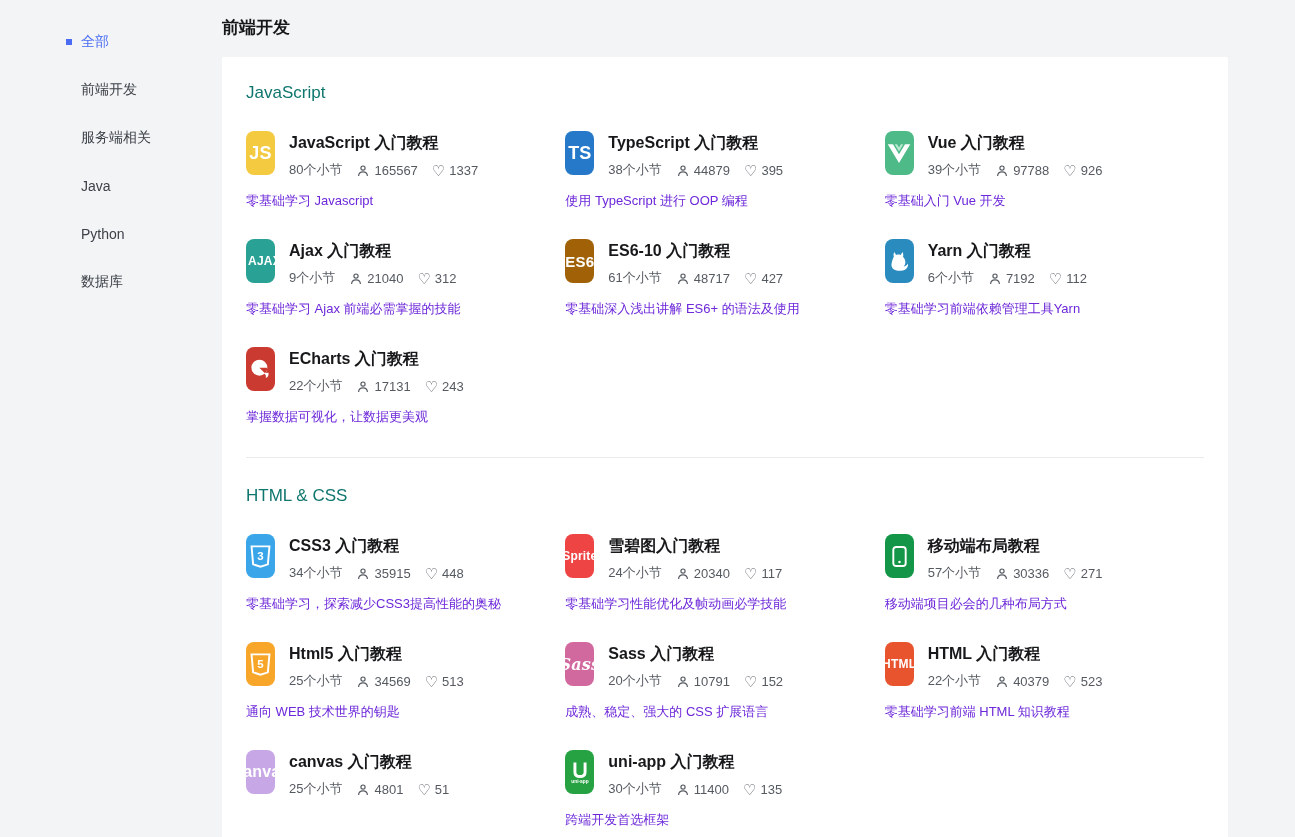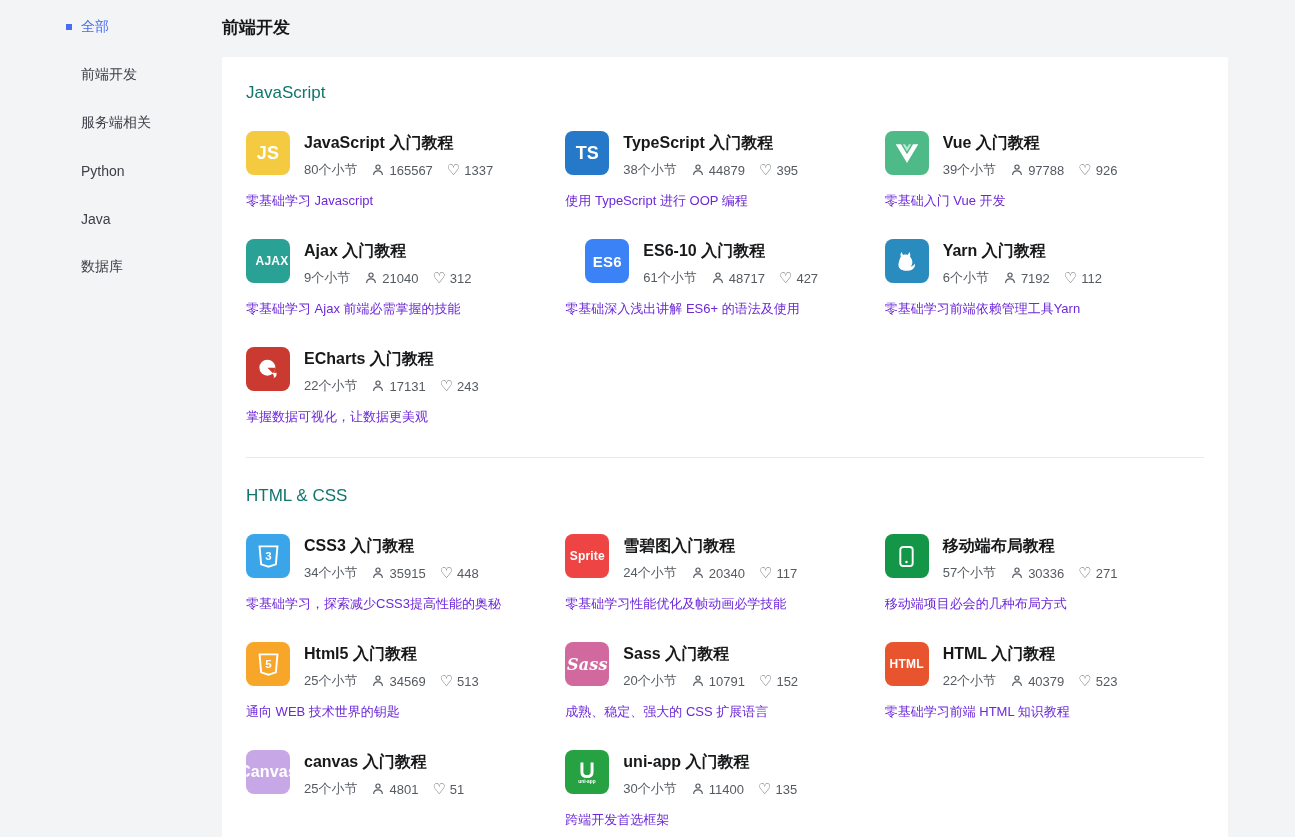--- a/index.html
+++ b/index.html
@@ -6,21 +6,21 @@
   html,body { width:1295px; height:837px; }
   body {
     font-family:"Liberation Sans","DejaVu Sans",sans-serif;
     background:#f3f4f6;
     color:#17181a;
     overflow:hidden;
   }
   .app { display:flex; width:1295px; height:837px; }
 
   
-  .sidebar { width:222px; flex:none; padding-top:3px; }
+  .sidebar { width:222px; flex:none; padding-top:18px; }
   .side-item {
     position:relative; display:flex; align-items:center;
     height:48px; padding-left:81px; font-size:14px; color:#3c4148;
     cursor:pointer; list-style:none;
   }
   .side-item .bullet {
     display:none; position:absolute; left:66px; top:50%; margin-top:-3px;
     width:6px; height:6px; background:#4a6cf3;
   }
   .side-item.active { color:#4a6cf3; }
@@ -37,31 +37,31 @@
     border-top:1px solid #e9eaec; padding-top:26px; margin-top:2px;
   }
   .section-title { font-size:17px; font-weight:400; color:#0f766e; line-height:24px; }
   .card-grid {
     margin-top:26px;
     display:grid; grid-template-columns:repeat(3,1fr);
   }
   .course-card { margin-bottom:29px; cursor:pointer; }
   .card-top { display:flex; gap:14px; }
   .course-icon {
-    width:44px; height:44px; border-radius:8px; flex:none;
+    width:29px; height:44px; border-radius:8px; flex:none;
     display:flex; flex-direction:column; align-items:center; justify-content:center;
     color:#fff; font-weight:700; overflow:hidden;
   }
   .course-icon.sass-style { font-family:"DejaVu Serif","Liberation Serif",serif; font-style:italic; font-weight:700; }
   .course-title { font-size:16px; font-weight:700; color:#17181a; line-height:22px; padding-top:1px; }
   .course-stats {
     margin-top:7px; font-size:13px; color:#555a61;
     display:flex; align-items:center; gap:14px; white-space:nowrap;
   }
-  .stat { display:inline-flex; align-items:center; gap:4px; }
+  .stat { display:inline-flex; align-items:flex-end; gap:4px; }
   .stat svg { display:block; }
   .heart-glyph { font-size:15px; line-height:14px; color:#555a61; }
   .course-desc { margin-top:13px; font-size:13px; color:#6d28d9; line-height:18px; }
 </style>
 </head>
 <body>
 
 <div class="app">
   <aside class="sidebar">
     <ul id="sidebar-list">
@@ -72,25 +72,25 @@
         <li class="side-item">
 
     <span class="side-label">前端开发</span>
   </li>
         <li class="side-item">
 
     <span class="side-label">服务端相关</span>
   </li>
         <li class="side-item">
 
-    <span class="side-label">Python</span>
+    <span class="side-label">Java</span>
   </li>
         <li class="side-item">
 
-    <span class="side-label">Java</span>
+    <span class="side-label">Python</span>
   </li>
         <li class="side-item">
 
     <span class="side-label">数据库</span>
   </li>
       </ul>
   </aside>
   <main class="main">
     <h1 class="page-title">前端开发</h1>
     <div class="panel" id="sections-root">
@@ -195,21 +195,21 @@
             <span class="heart-glyph">♡</span>
             <span class="stat-num">312</span>
           </span>
         </div>
       </div>
     </div>
     <div class="course-desc">零基础学习 Ajax 前端必需掌握的技能</div>
   </div>
             <div class="course-card">
     <div class="card-top">
-      <div class="course-icon" style="background: #3b82f6; margin-left: 20px;">
+      <div class="course-icon" style="background: #a16207;">
                   <span style="font-size:15px;font-weight:700;letter-spacing:.2px;">ES6</span>
                 </div>
       <div class="card-info">
         <div class="course-title">ES6-10 入门教程</div>
         <div class="course-stats">
           <span class="stat-sections">61个小节</span>
           <span class="stat">
             <svg viewBox="0 0 24 24" width="14" height="14">
                         <circle cx="12" cy="7" r="3.6" fill="none" stroke="#555a61" stroke-width="2"></circle>
                         <path d="M4.5 20.5 Q4.5 13.5 12 13.5 Q19.5 13.5 19.5 20.5" fill="none" stroke="#555a61" stroke-width="2"></path>

